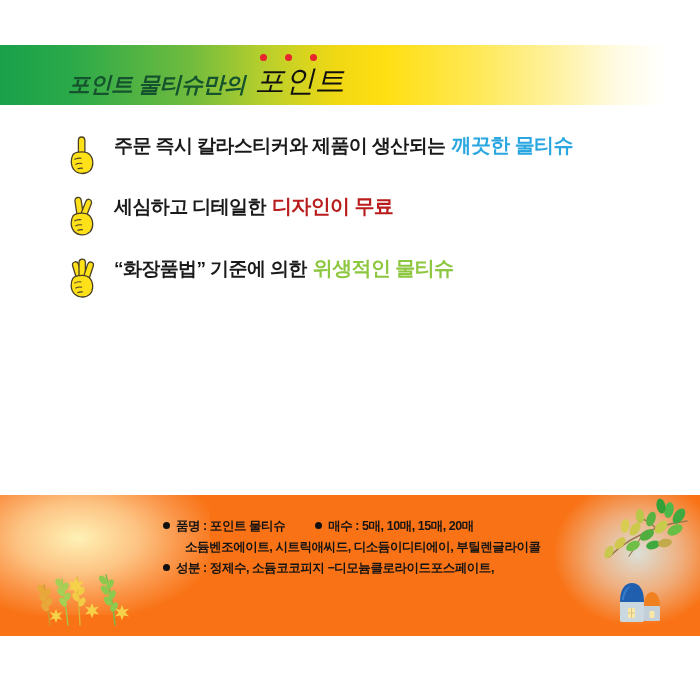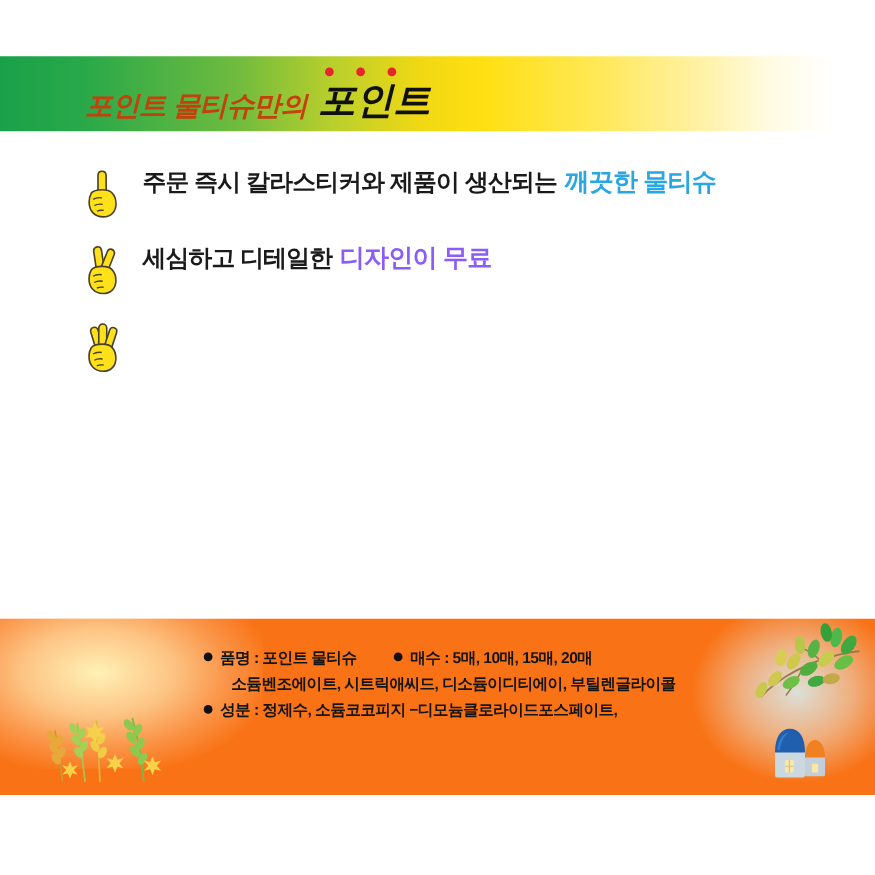--- a/index.html
+++ b/index.html
@@ -40,33 +40,33 @@
     left: 68px;
     top: 58px;
     height: 38px;
     display: flex;
     align-items: flex-end;
     white-space: nowrap;
   }
   .hdr-plain {
     font-size: 22px;
     font-weight: 700;
-    color: #c2410c;
+    color: #14532d;
     font-style: italic;
     letter-spacing: -0.5px;
     line-height: 1;
   }
   .hdr-accent-wrap {
     position: relative;
     margin-left: 9px;
     line-height: 1;
   }
   .hdr-accent {
     font-size: 30px;
-    font-weight: 700;
+    font-weight: 400;
     color: #101010;
     font-style: italic;
     letter-spacing: 0px;
     line-height: 1;
     display: block;
   }
   .hdr-dots {
     position: absolute;
     top: -12px;
     left: 5px;
@@ -103,21 +103,21 @@
     font-weight: 700;
     color: #1a1a1a;
     letter-spacing: -0.6px;
   }
   .point-text .emph {
     font-weight: 700;
     margin-left: 6px;
     font-size: 20px;
   }
   .emph.c-blue  { color: #2aa6e0; }
-  .emph.c-red   { color: #8b5cf6; }
+  .emph.c-red   { color: #b91c1c; }
   .emph.c-green { color: #8dc63f; }
 
   
   #footer-panel {
     position: absolute;
     left: 0;
     top: 495px;
     width: 700px;
     height: 141px;
     background: #f97316;
@@ -230,20 +230,23 @@
     <g stroke="#4a4028" stroke-width="1.3" stroke-linejoin="round">
       <path d="M10.5 7 C12.3 6.4 13.9 7.4 14.5 9.2 L18.4 22 L12.6 23.8 L8.7 11 C8.1 9.2 8.7 7.6 10.5 7 Z" fill="#ffe11a"></path>
       <path d="M18.2 4.2 C20.1 4.2 21.4 5.7 21.4 7.6 L21.4 22.5 L15 22.5 L15 7.6 C15 5.7 16.3 4.2 18.2 4.2 Z" fill="#ffe11a"></path>
       <path d="M27.3 7.2 C29.1 7.8 29.8 9.5 29.2 11.3 L25.2 23.5 L19.6 21.6 L23.6 9.4 C24.2 7.6 25.5 6.6 27.3 7.2 Z" fill="#ffe11a"></path>
       <path d="M9 23.2 C7.8 25.2 7.2 27.2 7.2 30.2 C7.2 37 11.4 42 18.4 42 C24.9 42 28.7 37.7 28.7 31.5 C28.7 28 27.7 25 25.4 22.7 C23.7 21 21.4 20.3 17.9 20.3 C13.7 20.3 10.5 21.2 9 23.2 Z" fill="#ffe11a"></path>
       <path d="M10.4 28.2 C12.4 26.9 14.9 26.5 17.4 27" fill="none" stroke-width="1.1"></path>
       <path d="M11.4 33.2 C13.4 32.1 15.9 31.8 18.1 32.2" fill="none" stroke-width="1.1"></path>
       <path d="M13.4 37.7 C15.1 36.9 17.1 36.7 18.9 37" fill="none" stroke-width="1.1"></path>
     </g>
   </svg>
+  <span class="point-text">
+    <span>“화장품법” 기준에 의한</span><span class="emph c-green">위생적인 물티슈</span>
+  </span>
 </div>
 
 <div id="footer-panel">
 
   <div id="footer-glow-left"></div>
   <div id="footer-glow-right"></div>
 
   <svg class="deco-svg" id="deco-plants-left" width="130" height="80" viewBox="0 0 130 80">
     <g fill="none" stroke-linecap="round">
       <path d="M30 78 C28 62 26 50 24 38" stroke="#c99a30" stroke-width="1.4"></path>

